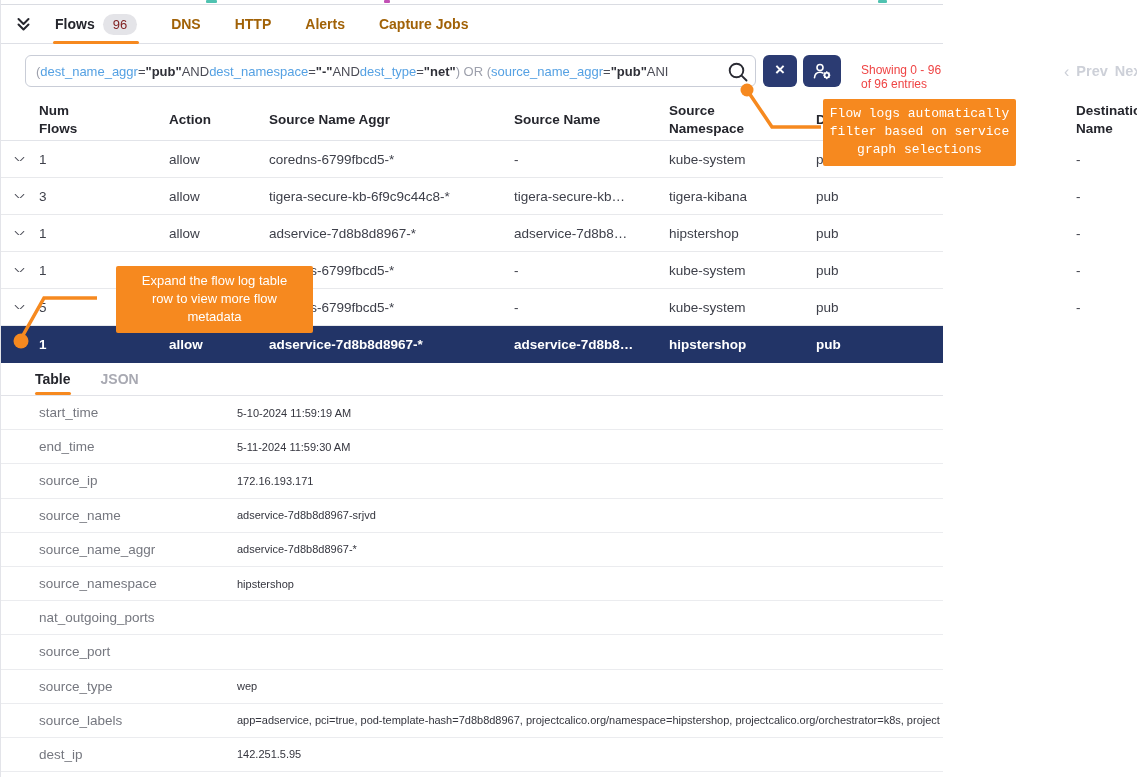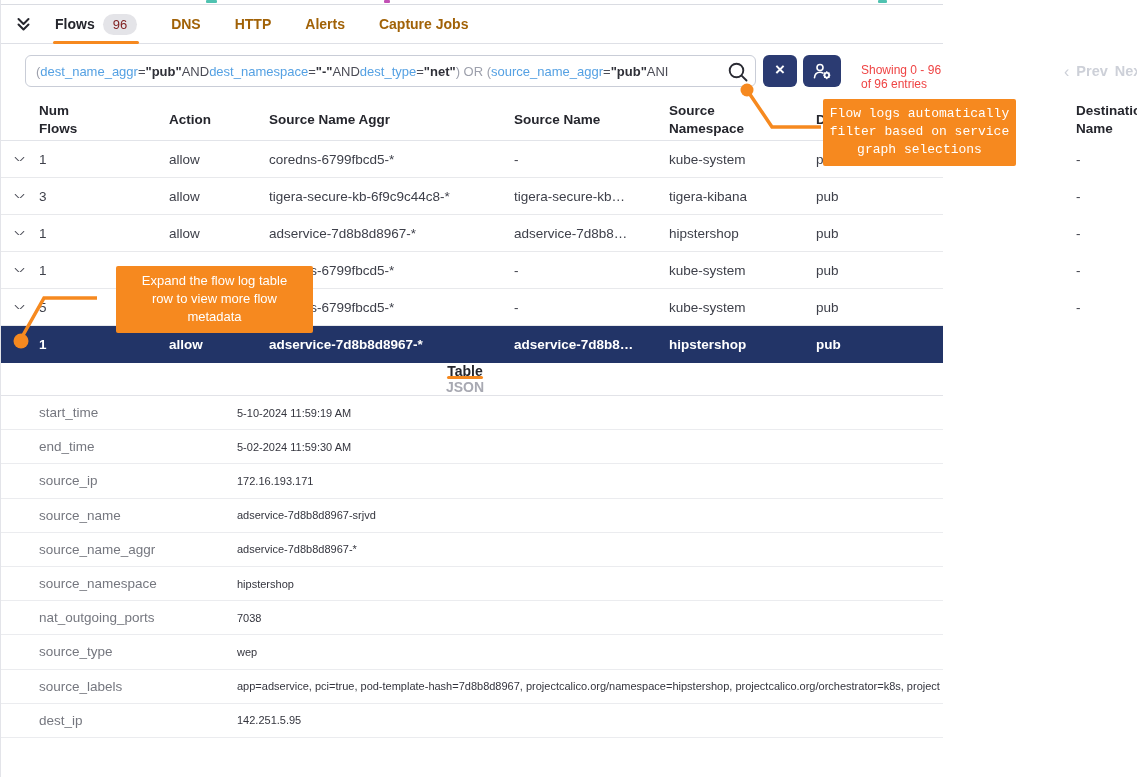--- a/index.html
+++ b/index.html
@@ -44,21 +44,21 @@
   .ghead .hcell { font-size:13.5px; font-weight:700; color:#25262D; white-space:pre-line; line-height:1.3; }
   .grow { height:37px; border-bottom:1px solid #E8E9EC; align-items:center; background:#fff; cursor:pointer; }
   .grow .cell { font-size:13.5px; color:#3E404A; white-space:nowrap; overflow:hidden; padding-right:12px; }
   .c-chev { display:flex; justify-content:flex-start; padding-left:15px; }
   .chev { display:inline-block; width:7px; height:7px; border-right:1.8px solid #494B55; border-bottom:1.8px solid #494B55; transform:rotate(45deg); margin-top:-3px; }
   .grow.sel { background:#223467; border-bottom-color:#223467; }
   .grow.sel .cell { color:#fff; font-weight:700; }
   .grow.sel .chev { border-color:#fff; }
 
   
-  .dtabs { height:33px; border-bottom:1px solid #E2E3E8; display:flex; align-items:center; padding-left:16px; background:#fff;flex-direction:column; }
+  .dtabs { height:33px; border-bottom:1px solid #E2E3E8; display:flex; align-items:center; padding-left:34px; background:#fff; }
   .dtab { position:relative; height:32px; display:flex; align-items:center; margin-right:30px; font-size:14px; font-weight:700; color:#A8A9B2; cursor:pointer; }
   .dtab.active { color:#25262D; }
   .dtab.active::after { content:""; position:absolute; left:0; right:0; bottom:0; height:3px; background:#F6891F; border-radius:2px; }
   .drow { display:grid; grid-template-columns:198px 1fr; height:34.2px; align-items:center; padding-left:38px; border-bottom:1px solid #EBECEF; }
   .dkey { font-size:13.5px; color:#75777F; }
   .dval { font-size:11px; color:#34353E; white-space:nowrap; overflow:hidden; padding-right:4px; }
 
   
   .overlay { position:absolute; left:0; top:0; z-index:29; pointer-events:none; }
   .tooltip { position:absolute; z-index:30; background:#F6891F; color:#fff; font-size:13px; line-height:1.4; text-align:center; white-space:pre-line; padding:6px 4px; border-radius:2px; pointer-events:none; }
@@ -249,41 +249,44 @@
         <span>JSON</span>
       </div>
   </div>
 
   <div class="drow">
     <span class="dkey">start_time</span>
     <span class="dval">5-10-2024 11:59:19 AM</span>
   </div>
   <div class="drow">
     <span class="dkey">end_time</span>
-    <span class="dval">5-02-2024 11:59:30 AM</span>
+    <span class="dval">5-11-2024 11:59:30 AM</span>
   </div>
   <div class="drow">
     <span class="dkey">source_ip</span>
     <span class="dval">172.16.193.171</span>
   </div>
   <div class="drow">
     <span class="dkey">source_name</span>
     <span class="dval">adservice-7d8b8d8967-srjvd</span>
   </div>
   <div class="drow">
     <span class="dkey">source_name_aggr</span>
     <span class="dval">adservice-7d8b8d8967-*</span>
   </div>
   <div class="drow">
     <span class="dkey">source_namespace</span>
     <span class="dval">hipstershop</span>
   </div>
   <div class="drow">
     <span class="dkey">nat_outgoing_ports</span>
-    <span class="dval">7038</span>
+  </div>
+  <div class="drow">
+    <span class="dkey">source_port</span>
+    <span class="dval"></span>
   </div>
   <div class="drow">
     <span class="dkey">source_type</span>
     <span class="dval">wep</span>
   </div>
   <div class="drow">
     <span class="dkey">source_labels</span>
     <span class="dval">app=adservice, pci=true, pod-template-hash=7d8b8d8967, projectcalico.org/namespace=hipstershop, projectcalico.org/orchestrator=k8s, project</span>
   </div>
   <div class="drow">

